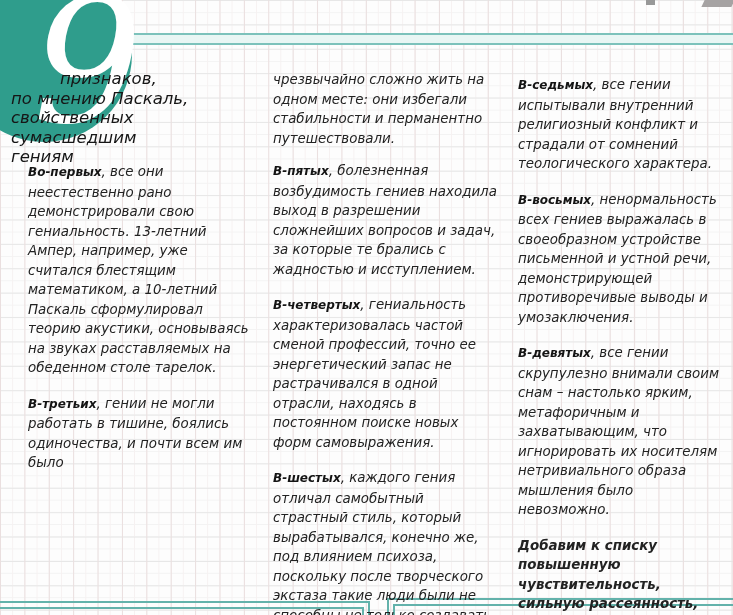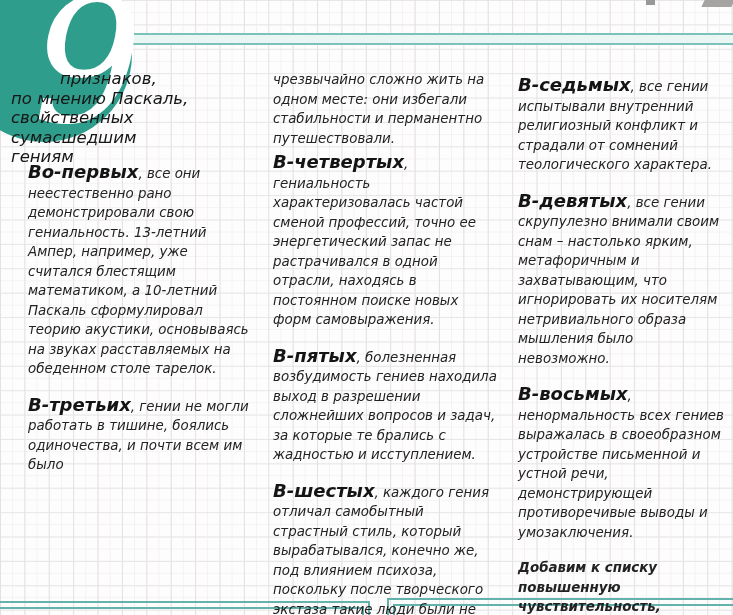--- a/index.html
+++ b/index.html
@@ -56,25 +56,25 @@
   .heading .line1 { padding-left:49px; }
   
   .col {
     position:absolute;
     font-style:italic;
     font-size:13.4px; line-height:19.5px;
     color:#222222;
     z-index:4;
   }
   .col p { margin:0 0 16px 0; }
-  .col .lead { font-weight:bold; font-size:18px; color:#141414; }
+  .col .lead { font-weight:bold; font-size:12px; color:#141414; }
   .col .closing { font-weight:bold; }
   .col1 { left:28px;  top:162px; width:227px; }
   .col2 { left:273px; top:70px;  width:225px; }
-  .col2 p.intro { margin-bottom:4px; }
+  .col2 p.intro { margin-bottom:13px; }
   .col3 { left:518px; top:75px;  width:211px; }
   
   .frame-bl {
     position:absolute; left:-26px; top:601px; width:392px; height:60px;
     border:2px solid #63b2ab; z-index:1;
   }
   .frame-bl .inner, .frame-br .inner {
     position:absolute; left:4px; top:4px; right:4px; bottom:-12px;
     border:2px solid #63b2ab;
   }
@@ -105,29 +105,29 @@
     <div>гениям</div>
   </div>
 
   <div class="col col1">
     <p><span class="lead">Во-первых</span><span>, все они неестественно рано демонстрировали свою гениальность. 13-летний Ампер, например, уже считался блестящим математиком, а 10-летний Паскаль сформулировал теорию акустики, основываясь на звуках расставляемых на обеденном столе тарелок.</span></p>
     <p><span class="lead">В-третьих</span><span>, гении не могли работать в тишине, боялись одиночества, и почти всем им было</span></p>
   </div>
 
   <div class="col col2">
     <p class="intro"><span>чрезвычайно сложно жить на одном месте: они избегали стабильности и перманентно путешествовали.</span></p>
+    <p><span class="lead">В-пятых</span><span>, болезненная возбудимость гениев находила выход в разрешении сложнейших вопросов и задач, за которые те брались с жадностью и исступлением.</span></p>
     <p><span class="lead">В-четвертых</span><span>, гениальность характеризовалась частой сменой профессий, точно ее энергетический запас не растрачивался в одной отрасли, находясь в постоянном поиске новых форм самовыражения.</span></p>
-    <p><span class="lead">В-пятых</span><span>, болезненная возбудимость гениев находила выход в разрешении сложнейших вопросов и задач, за которые те брались с жадностью и исступлением.</span></p>
     <p><span class="lead">В-шестых</span><span>, каждого гения отличал самобытный страстный стиль, который вырабатывался, конечно же, под влиянием психоза, поскольку после творческого экстаза такие люди были не способны не только создавать, но и даже мыслить.</span></p>
   </div>
 
   <div class="col col3">
     <p><span class="lead">В-седьмых</span><span>, все гении испытывали внутренний религиозный конфликт и страдали от сомнений теологического характера.</span></p>
+    <p><span class="lead">В-восьмых</span><span>, ненормальность всех гениев выражалась в своеобразном устройстве письменной и устной речи, демонстрирующей противоречивые выводы и умозаключения.</span></p>
     <p><span class="lead">В-девятых</span><span>, все гении скрупулезно внимали своим снам – настолько ярким, метафоричным и захватывающим, что игнорировать их носителям нетривиального образа мышления было невозможно.</span></p>
-    <p><span class="lead">В-восьмых</span><span>, ненормальность всех гениев выражалась в своеобразном устройстве письменной и устной речи, демонстрирующей противоречивые выводы и умозаключения.</span></p>
     <p><span class="closing">Добавим к списку повышенную чувствительность, сильную рассеянность, гипертрофированную экзальтированность и болезненное тщеславие – портрет гения всех времен готов.</span></p>
   </div>
 
   <div class="frame-bl">
       <div class="inner"></div>
     </div>
   <div class="frame-br">
       <div class="inner"></div>
     </div>
 

